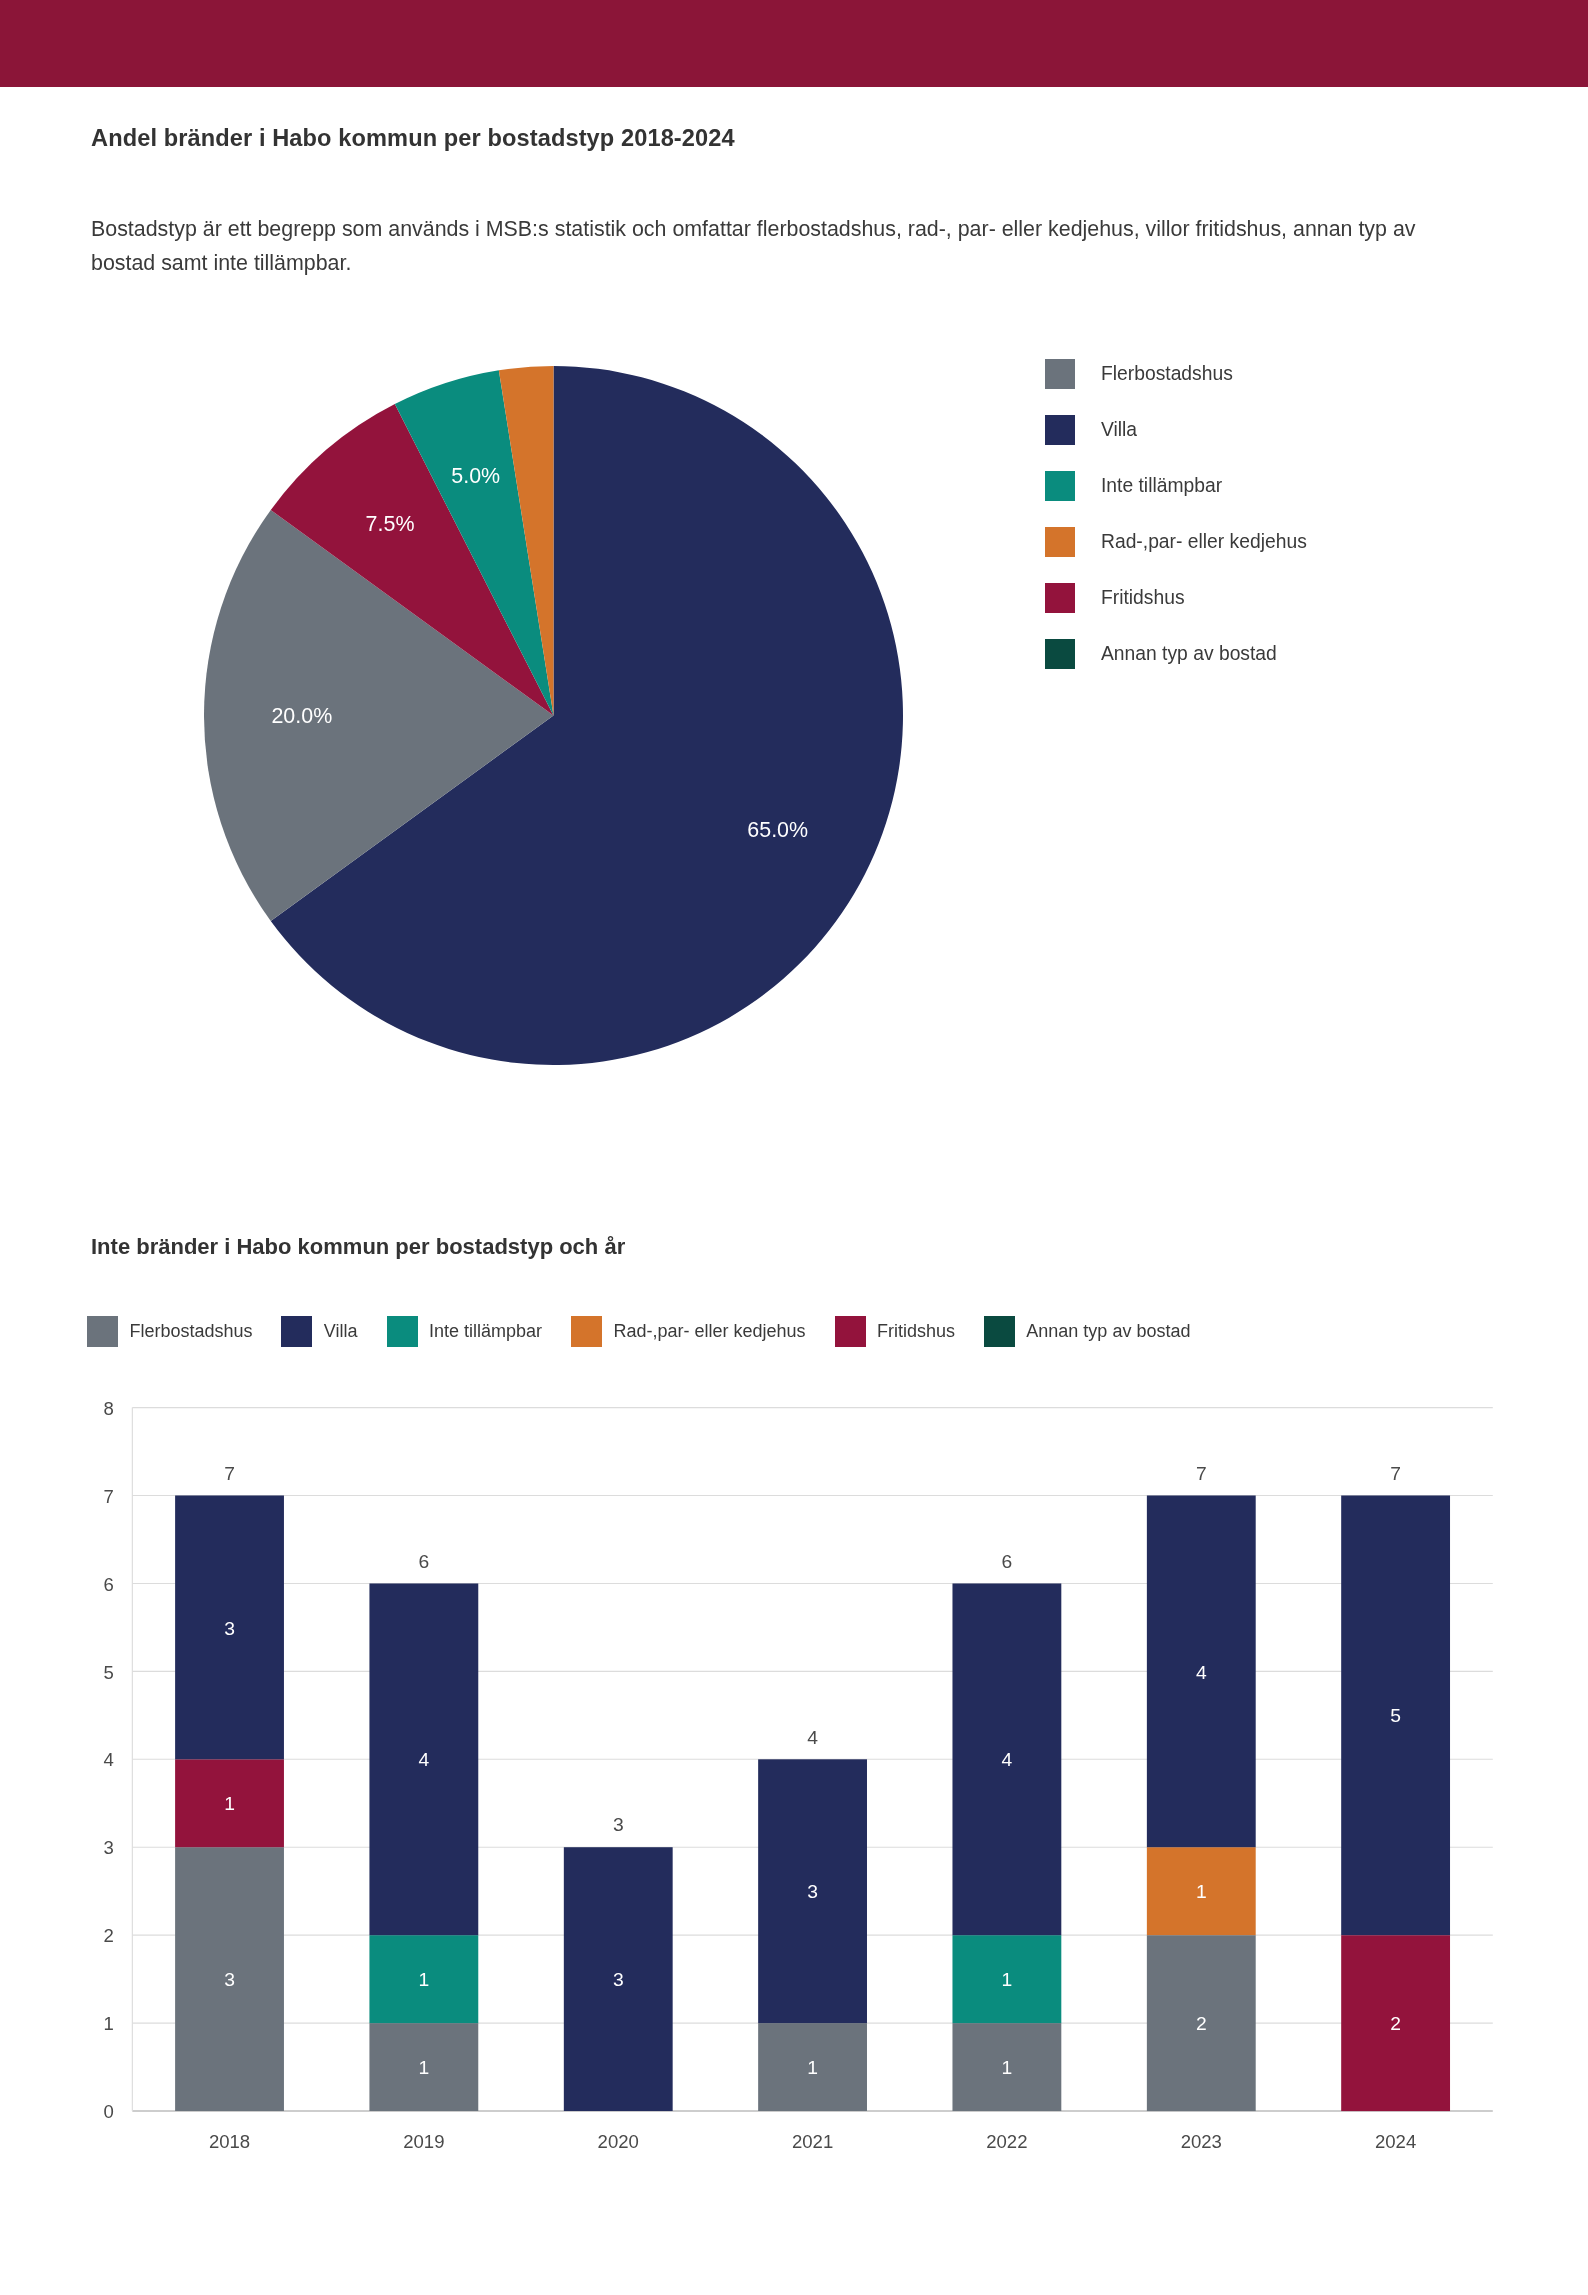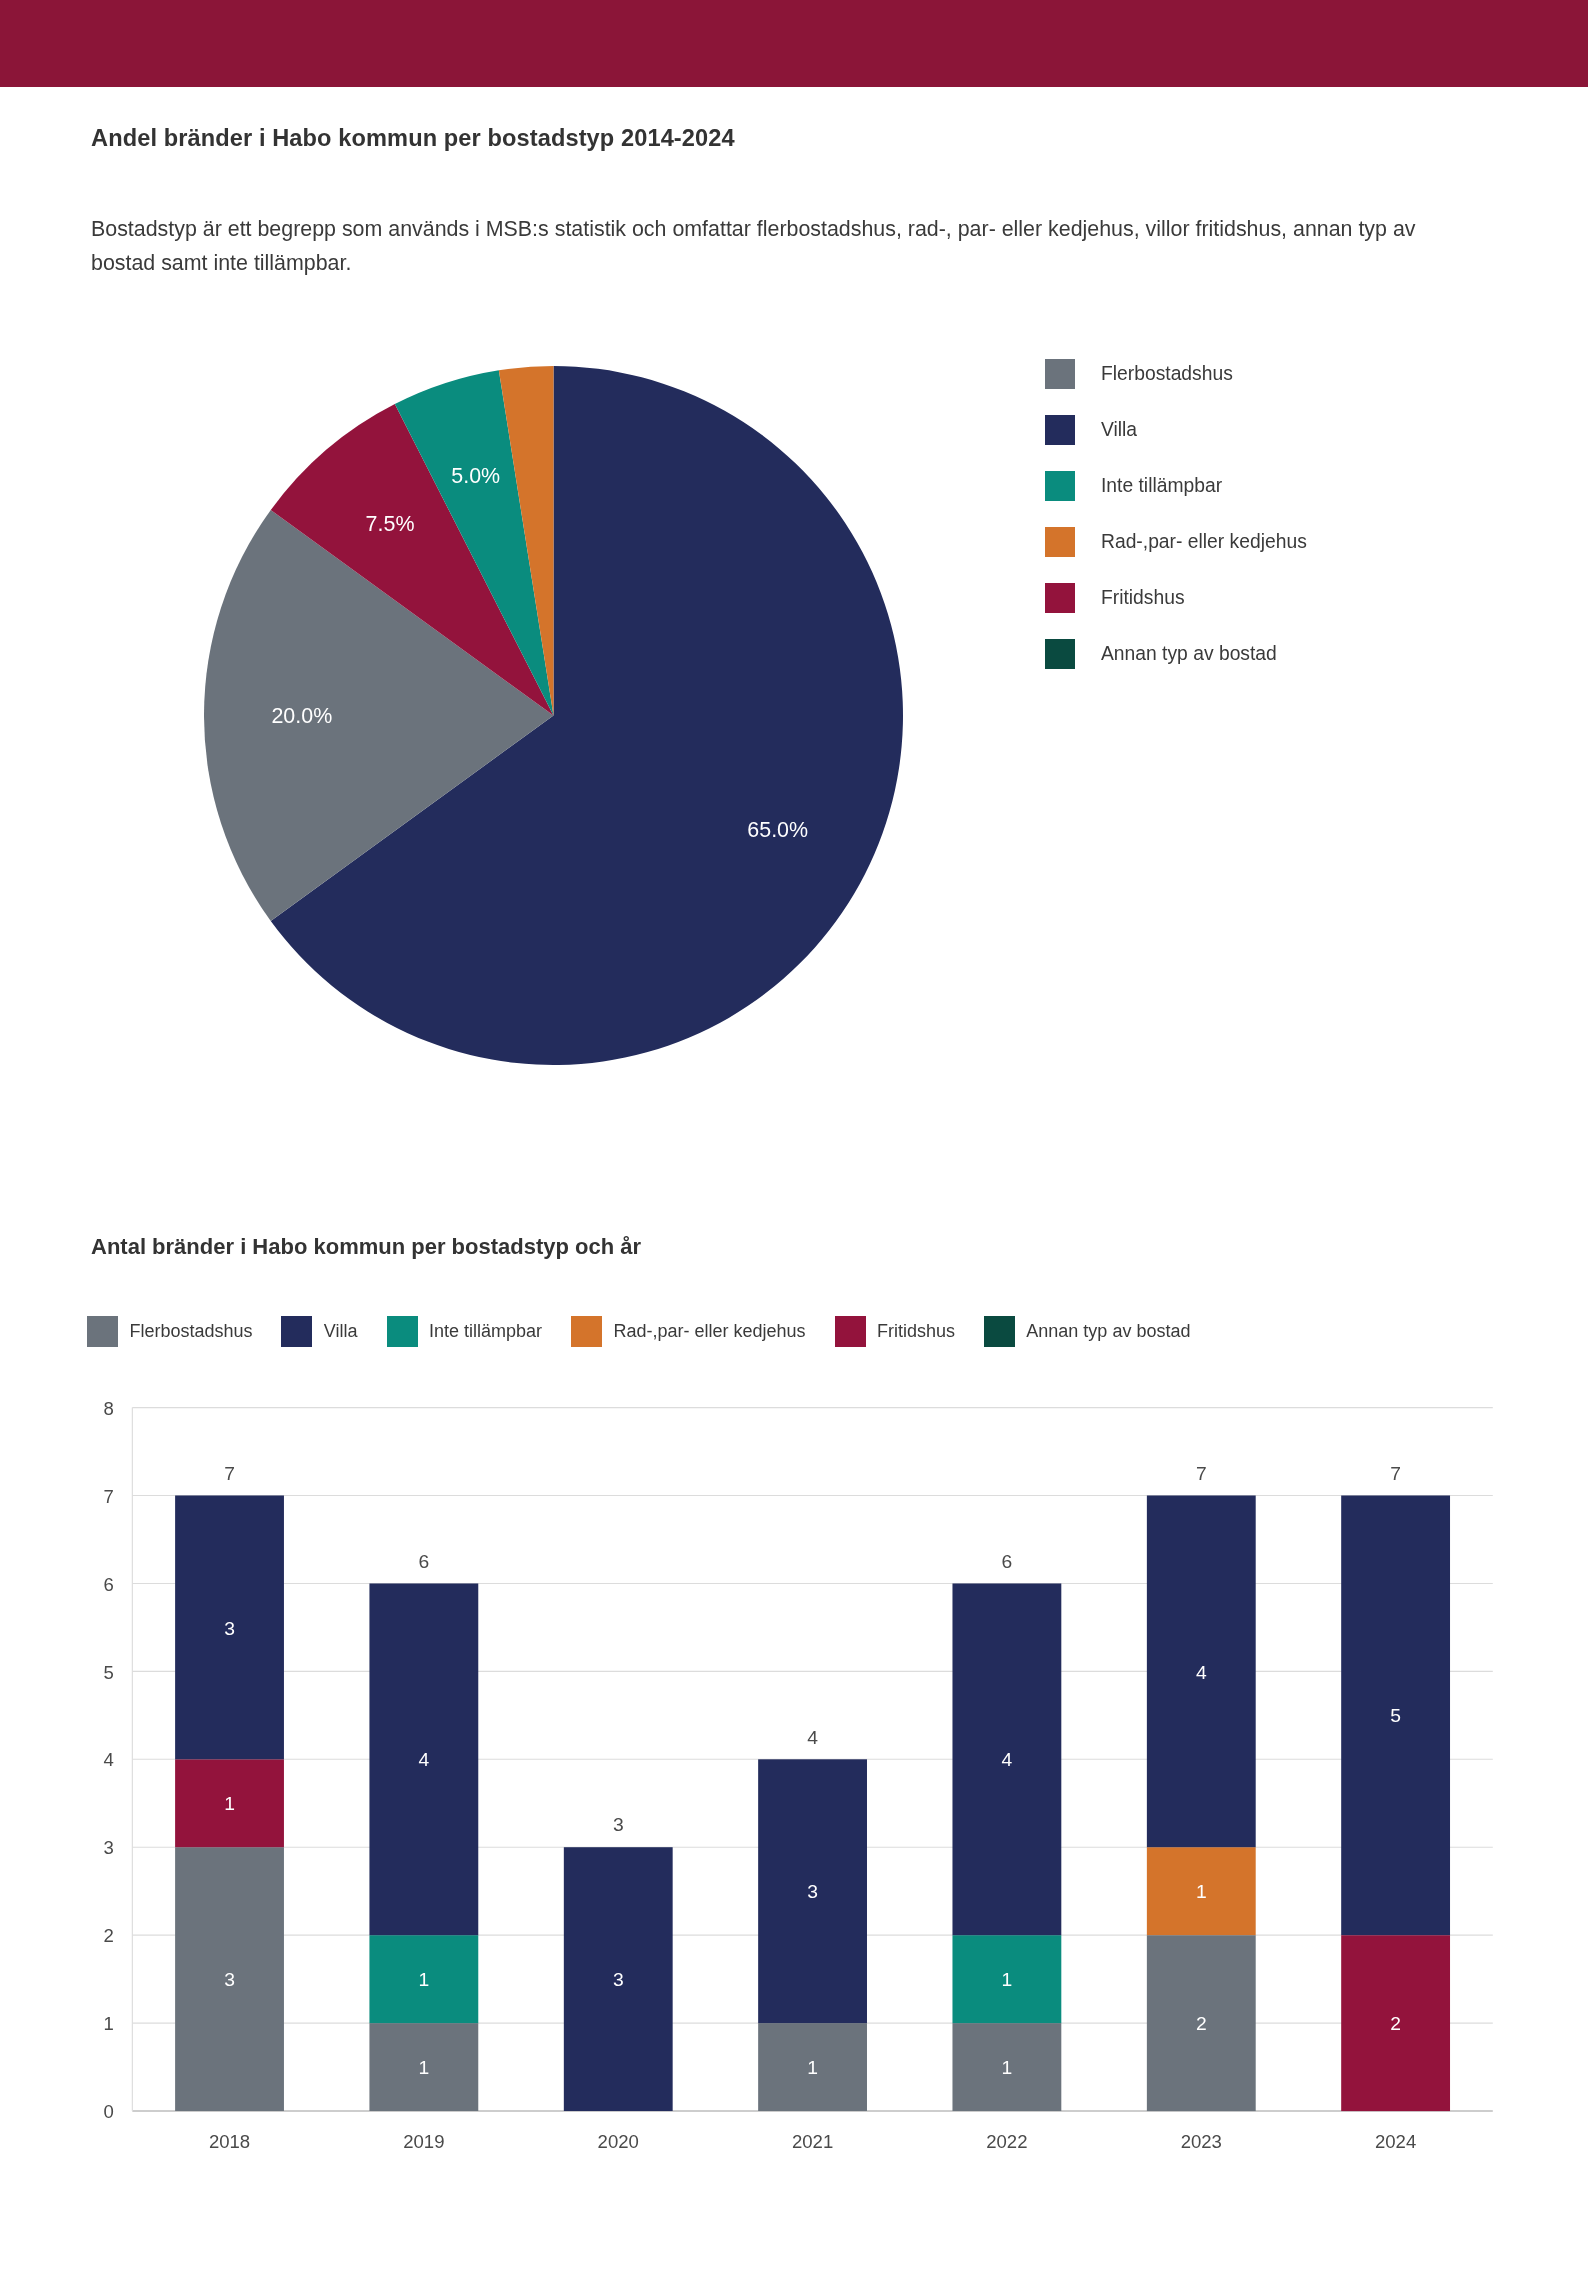--- a/index.html
+++ b/index.html
@@ -140,21 +140,21 @@
     text-anchor: middle;
   }
 </style>
 </head>
 <body>
 
 <div id="page">
 
   <div id="header-bar" style="background: rgb(139, 21, 56);"></div>
 
-  <div id="pie-title">Andel bränder i Habo kommun per bostadstyp 2014-2024</div>
+  <div id="pie-title">Andel bränder i Habo kommun per bostadstyp 2018-2024</div>
   <div id="pie-desc">Bostadstyp är ett begrepp som används i MSB:s statistik och omfattar flerbostadshus, rad-, par- eller kedjehus, villor fritidshus, annan typ av bostad samt inte tillämpbar.</div>
 
   <div id="pie-wrap">
     <svg id="pie-svg" viewBox="0 0 978 978">
       <g id="pie-slices">
           <path d="M 489 489 L 489.00 0.00 A 489 489 0 1 1 93.39 776.43 Z" fill="#232C5C"></path>
           <path d="M 489 489 L 93.39 776.43 A 489 489 0 0 1 93.39 201.57 Z" fill="#6B737C"></path>
           <path d="M 489 489 L 93.39 201.57 A 489 489 0 0 1 267.00 53.30 Z" fill="#93133C"></path>
           <path d="M 489 489 L 267.00 53.30 A 489 489 0 0 1 412.50 6.02 Z" fill="#0A8C7E"></path>
           <path d="M 489 489 L 412.50 6.02 A 489 489 0 0 1 489.00 0.00 Z" fill="#D4742B"></path>
@@ -188,21 +188,21 @@
       <div class="plegend-row">
         <div class="plegend-swatch" style="background: rgb(147, 19, 60);"></div>
         <div class="plegend-label">Fritidshus</div>
       </div>
       <div class="plegend-row">
         <div class="plegend-swatch" style="background: rgb(10, 74, 64);"></div>
         <div class="plegend-label">Annan typ av bostad</div>
       </div>
     </div>
 
-  <div id="bar-title">Antal bränder i Habo kommun per bostadstyp och år</div>
+  <div id="bar-title">Inte bränder i Habo kommun per bostadstyp och år</div>
 
   <div id="bar-legend">
       <div class="blegend-item">
         <div class="blegend-swatch" style="background: rgb(107, 115, 124);"></div>
         <div class="blegend-label">Flerbostadshus</div>
       </div>
       <div class="blegend-item">
         <div class="blegend-swatch" style="background: rgb(35, 44, 92);"></div>
         <div class="blegend-label">Villa</div>
       </div>

